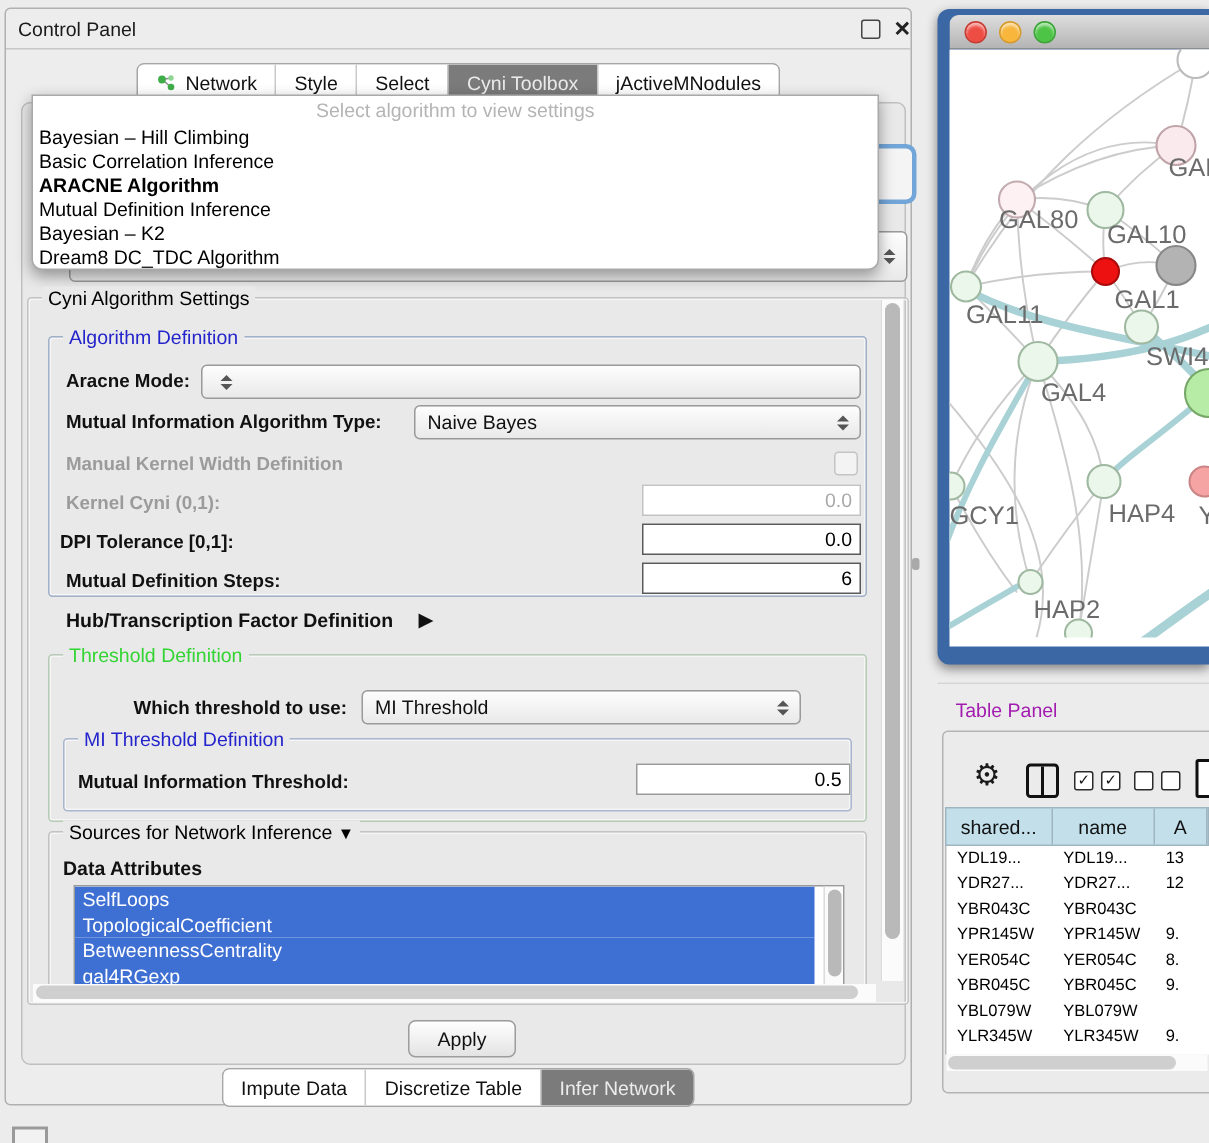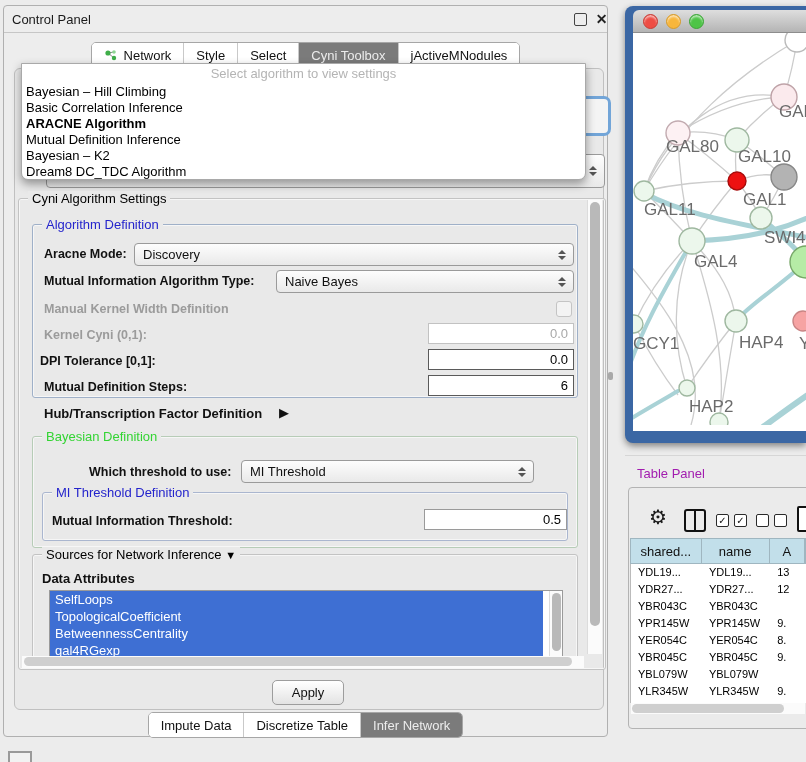--- a/index.html
+++ b/index.html
@@ -152,21 +152,20 @@
 
     <div class="abs group" style="left:14px;top:192px;width:586px;height:470px;">
       <span class="gtitle">Cyni Algorithm Settings</span>
     </div>
 
     <div class="abs group" style="left:28px;top:218px;width:544px;height:172px;border-color:#9fb0c8;">
       <span class="gtitle blue">Algorithm Definition</span>
     </div>
     <span class="abs lbl" style="left:40px;top:241px;">Aracne Mode:</span>
     <div class="abs combo" style="left:130px;top:237px;width:440px;height:23px;">
-      <span class="val">Discovery</span>
       <span class="stepper">
           <i class="up"></i>
           <i class="dn"></i>
         </span>
     </div>
     <span class="abs lbl" style="left:40px;top:268px;">Mutual Information Algorithm Type:</span>
     <div class="abs combo" style="left:272px;top:264px;width:298px;height:23px;">
       <span class="val">Naive Bayes</span>
       <span class="stepper">
           <i class="up"></i>
@@ -185,21 +184,21 @@
       </div>
     <span class="abs lbl" style="left:40px;top:374px;">Mutual Definition Steps:</span>
     <div class="abs field" style="left:424px;top:369px;width:146px;height:21px;">
         <span>6</span>
       </div>
 
     <span class="abs lbl" style="left:40px;top:400px;font-size:13px;">Hub/Transcription Factor Definition</span>
     <span class="abs" style="left:275px;top:399px;font-size:13px;color:#111;">▶</span>
 
     <div class="abs group" style="left:28px;top:430px;width:544px;height:110px;border-color:#b7ccb7;">
-      <span class="gtitle green">Bayesian Definition</span>
+      <span class="gtitle green">Threshold Definition</span>
     </div>
     <span class="abs lbl" style="left:85px;top:459px;">Which threshold to use:</span>
     <div class="abs combo" style="left:237px;top:454px;width:293px;height:23px;">
       <span class="val">MI Threshold</span>
       <span class="stepper">
           <i class="up"></i>
           <i class="dn"></i>
         </span>
     </div>
     <div class="abs group" style="left:38px;top:486px;width:524px;height:47px;border-color:#aab6cf;">

